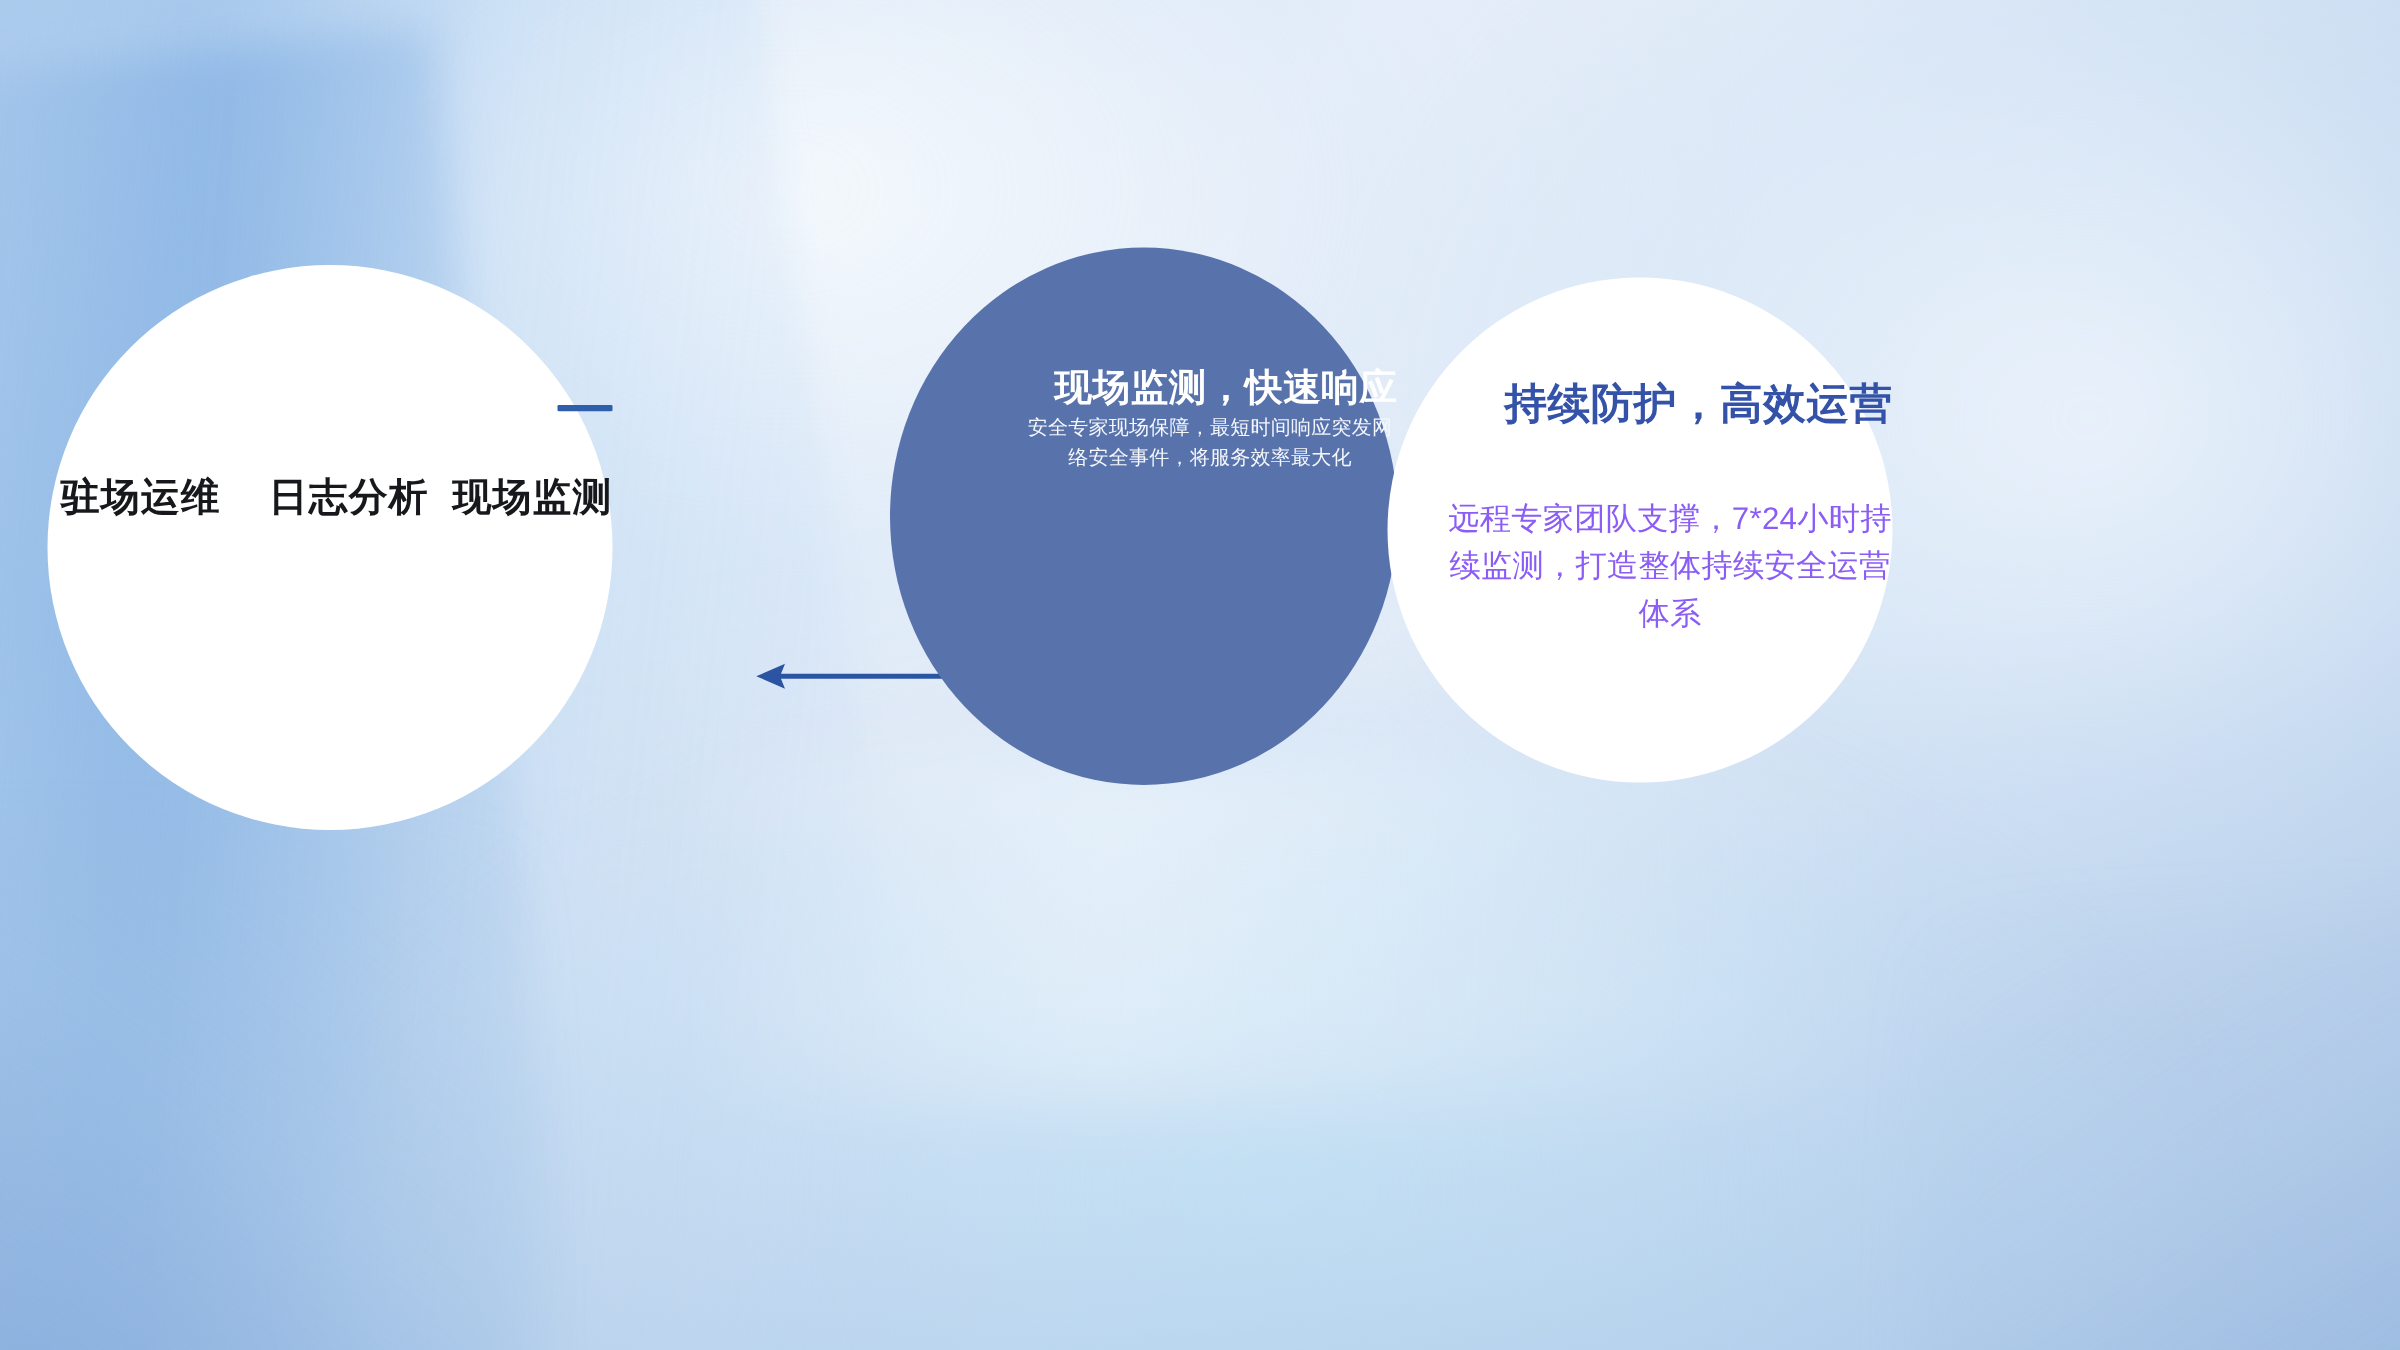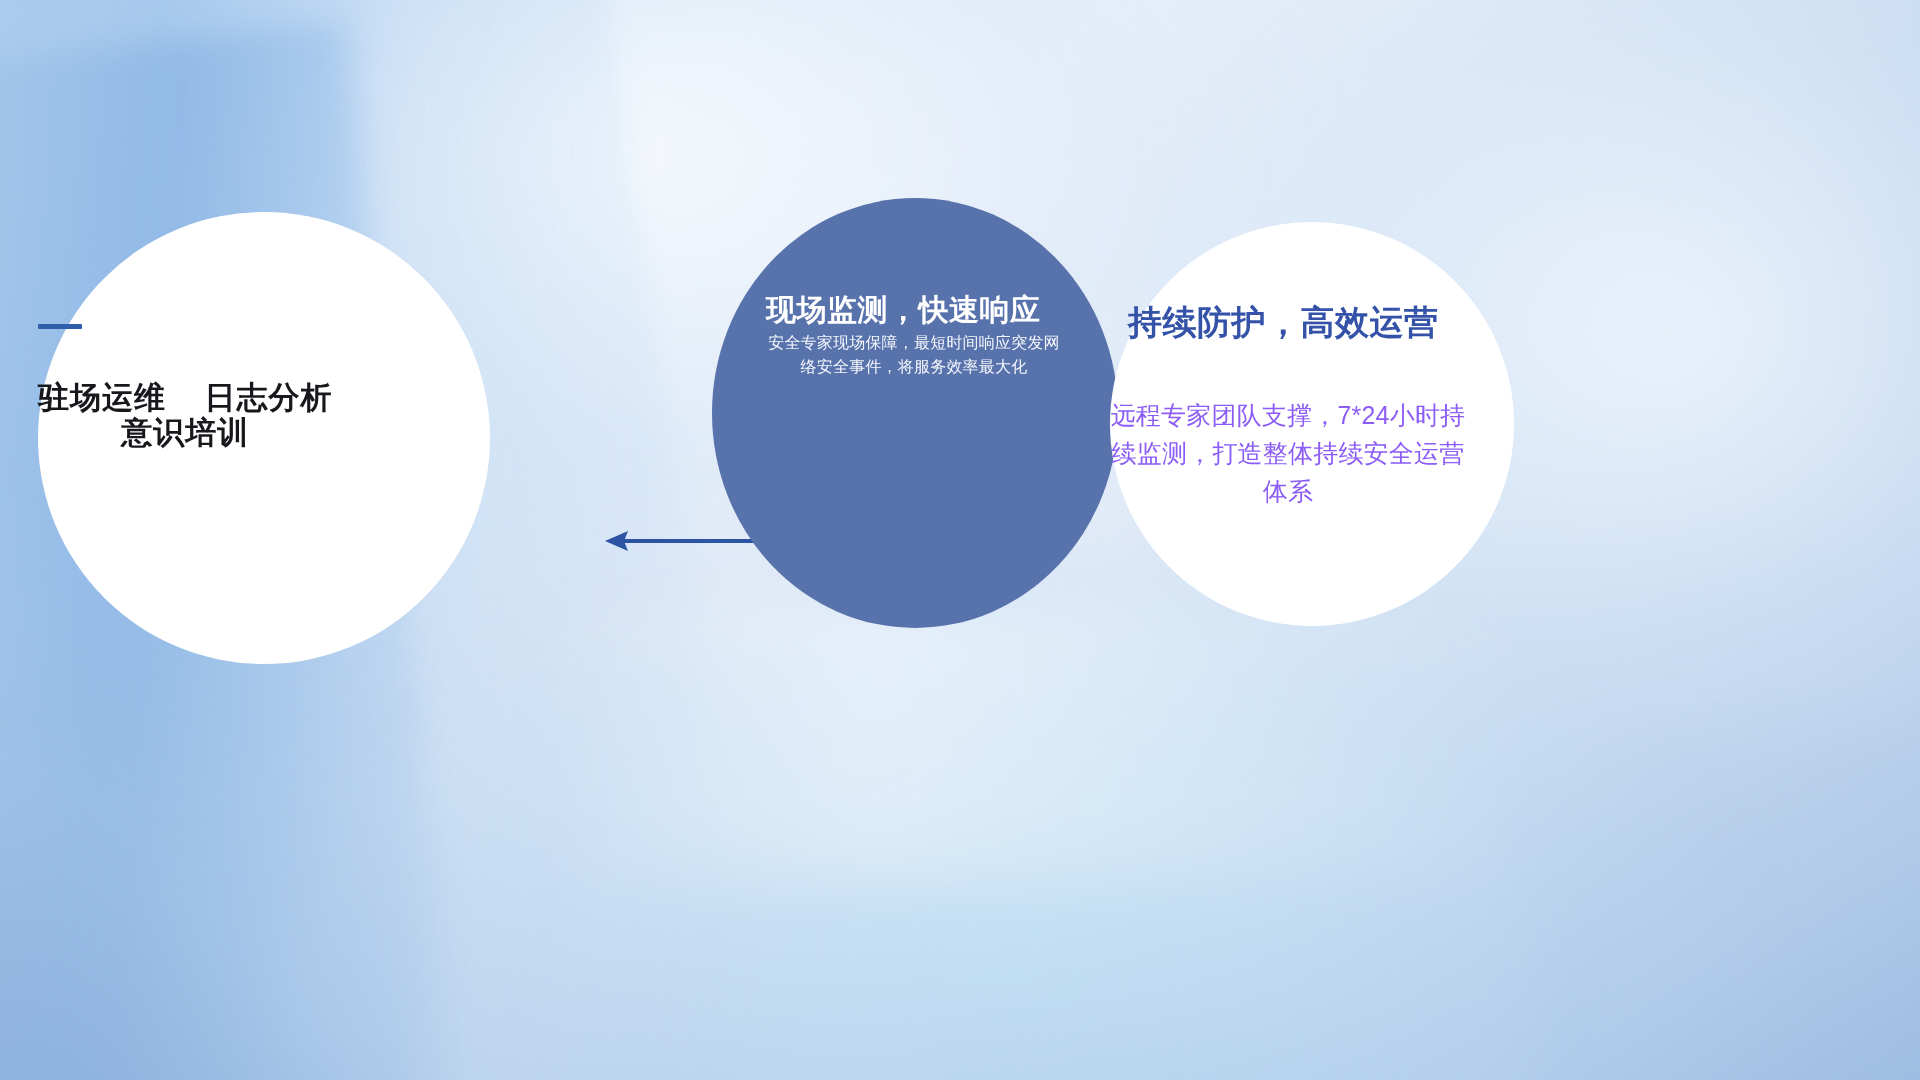--- a/index.html
+++ b/index.html
@@ -155,43 +155,44 @@
     height: 30px;
   }
 
   
   .circle {
     position: absolute;
     border-radius: 50%;
     box-sizing: border-box;
     display: flex;
     flex-direction: column;
-    align-items: flex-start;
+    align-items: flex-end;
   }
 
   .circle-left {
     left: 38px;
     top: 212px;
     width: 452px;
     height: 452px;
     background: #ffffff;
     justify-content: flex-start;
     padding-top: 112px;
   }
   .dash {
     width: 44px;
     height: 5px;
     background: #2f5fab;
     border-radius: 1px;
     margin-bottom: 52px;
   }
   .left-lines {
     display: flex;
-    flex-direction: column;
+    flex-direction: row;
     align-items: center;
+    gap: 19px;
   }
   .left-line {
     color: #17181c;
     font-size: 31px;
     font-weight: bold;
     letter-spacing: 1px;
     white-space: pre;
     line-height: 1.12;
   }
 
@@ -269,21 +270,21 @@
 
   <svg class="arrow" viewBox="0 0 280 30" xmlns="http://www.w3.org/2000/svg">
     <line x1="14" y1="15" x2="280" y2="15" stroke="#2b55a2" stroke-width="4"></line>
     <path d="M1 15 L24 5 L20 15 L24 25 Z" fill="#2b55a2"></path>
   </svg>
 
   <div class="circle circle-left">
     <div class="dash"></div>
     <div class="left-lines">
       <div class="left-line">驻场运维    日志分析</div>
-      <div class="left-line">意识培训</div>
+      <div class="left-line">现场监测</div>
     </div>
   </div>
 
   <div class="circle circle-mid">
     <div class="mid-title">现场监测，快速响应</div>
     <div class="mid-body">安全专家现场保障，最短时间响应突发网络安全事件，将服务效率最大化</div>
   </div>
 
   <div class="circle circle-right">
     <div class="right-title">持续防护，高效运营</div>

